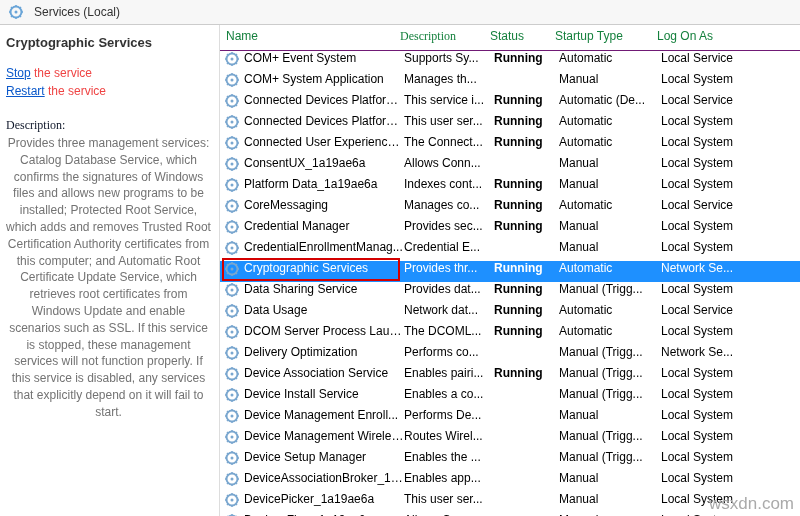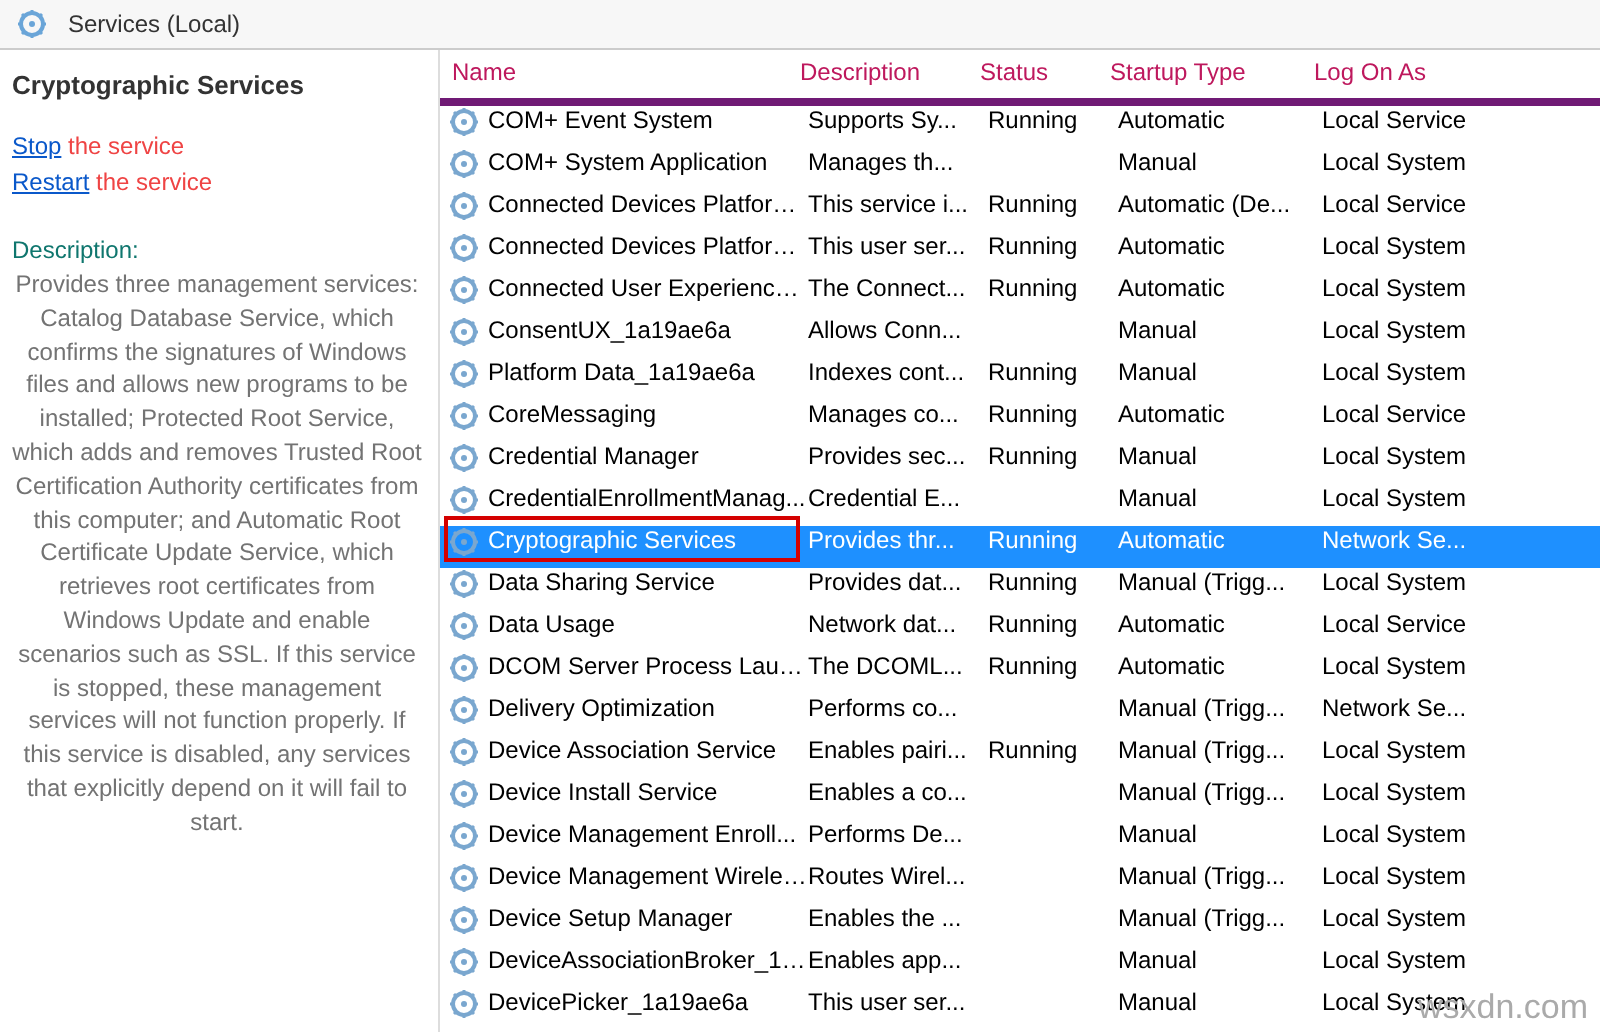--- a/index.html
+++ b/index.html
@@ -6,37 +6,37 @@
 html,body { width:800px; height:516px; background:#fff; overflow:hidden; }
 .window { display:flex; flex-direction:column; height:100%; }
 .hdr { display:flex; align-items:center; gap:6px; padding:4px 8px; border-bottom:1px solid #ccc; background:#f7f7f7; }
 .hdr-title { color:#333; }
 .body { display:flex; flex:1; overflow:hidden; }
 .left { width:220px; padding:10px 8px 10px 6px; border-right:1px solid #ddd; overflow:hidden; }
 .svc-name { font-weight:bold; color:#333; margin-bottom:14px; font-size:13px; }
 .links { margin-bottom:18px; line-height:1.5; }
 .links a { color:#0a58ca; text-decoration:underline; cursor:pointer;margin-top:32px; }
 .links span { color:#ef4444; }
-.desc-label { color:#0f766e; margin-bottom:2px; }
+.desc-label { color:#0f172a; margin-bottom:2px;font-family:Liberation Serif, serif; }
 .desc-text { color:#737373; line-height:1.4;text-align:center; }
 .right { flex:1; overflow:hidden; position:relative; }
-.cols { display:flex; padding:4px 0 6px 0; border-bottom:4px solid #701a75; color:#be185d; font-size:12px; }
+.cols { display:flex; padding:4px 0 6px 0; border-bottom:1px solid #701a75; color:#15803d; font-size:12px; }
 .c-name { width:180px; padding-left:6px; }
-.c-desc { width:90px; }
+.c-desc { width:90px;font-family:Liberation Serif, serif; }
 .c-status { width:65px; }
 .c-startup { width:102px; }
 .c-logon { flex:1; }
 .rows { }
 .row { display:flex; align-items:flex-start; height:21px; padding-left:4px; cursor:default; }
 .row.sel { background:#1e90ff; color:#fff; }
 .hl { position:absolute; border:2px solid #d40000; pointer-events:none; }
 .ic { width:16px; height:16px; flex-shrink:0; margin-right:4px; }
 .cell-name { width:160px; white-space:nowrap; overflow:hidden; text-overflow:ellipsis; }
 .cell-desc { width:90px; white-space:nowrap; overflow:hidden; text-overflow:ellipsis; }
-.cell-status { width:65px; white-space:nowrap; }
+.cell-status { width:65px; white-space:nowrap;font-weight:bold; }
 .cell-startup { width:102px; white-space:nowrap; overflow:hidden; text-overflow:ellipsis; }
 .cell-logon { flex:1; white-space:nowrap; overflow:hidden; text-overflow:ellipsis; }
 .watermark { position:absolute; bottom:2px; right:6px; color:#aaa; font-size:17px; }
 </style>
 </head>
 <body>
 
 <div class="window">
   <div class="hdr">
     <span class="ic">

